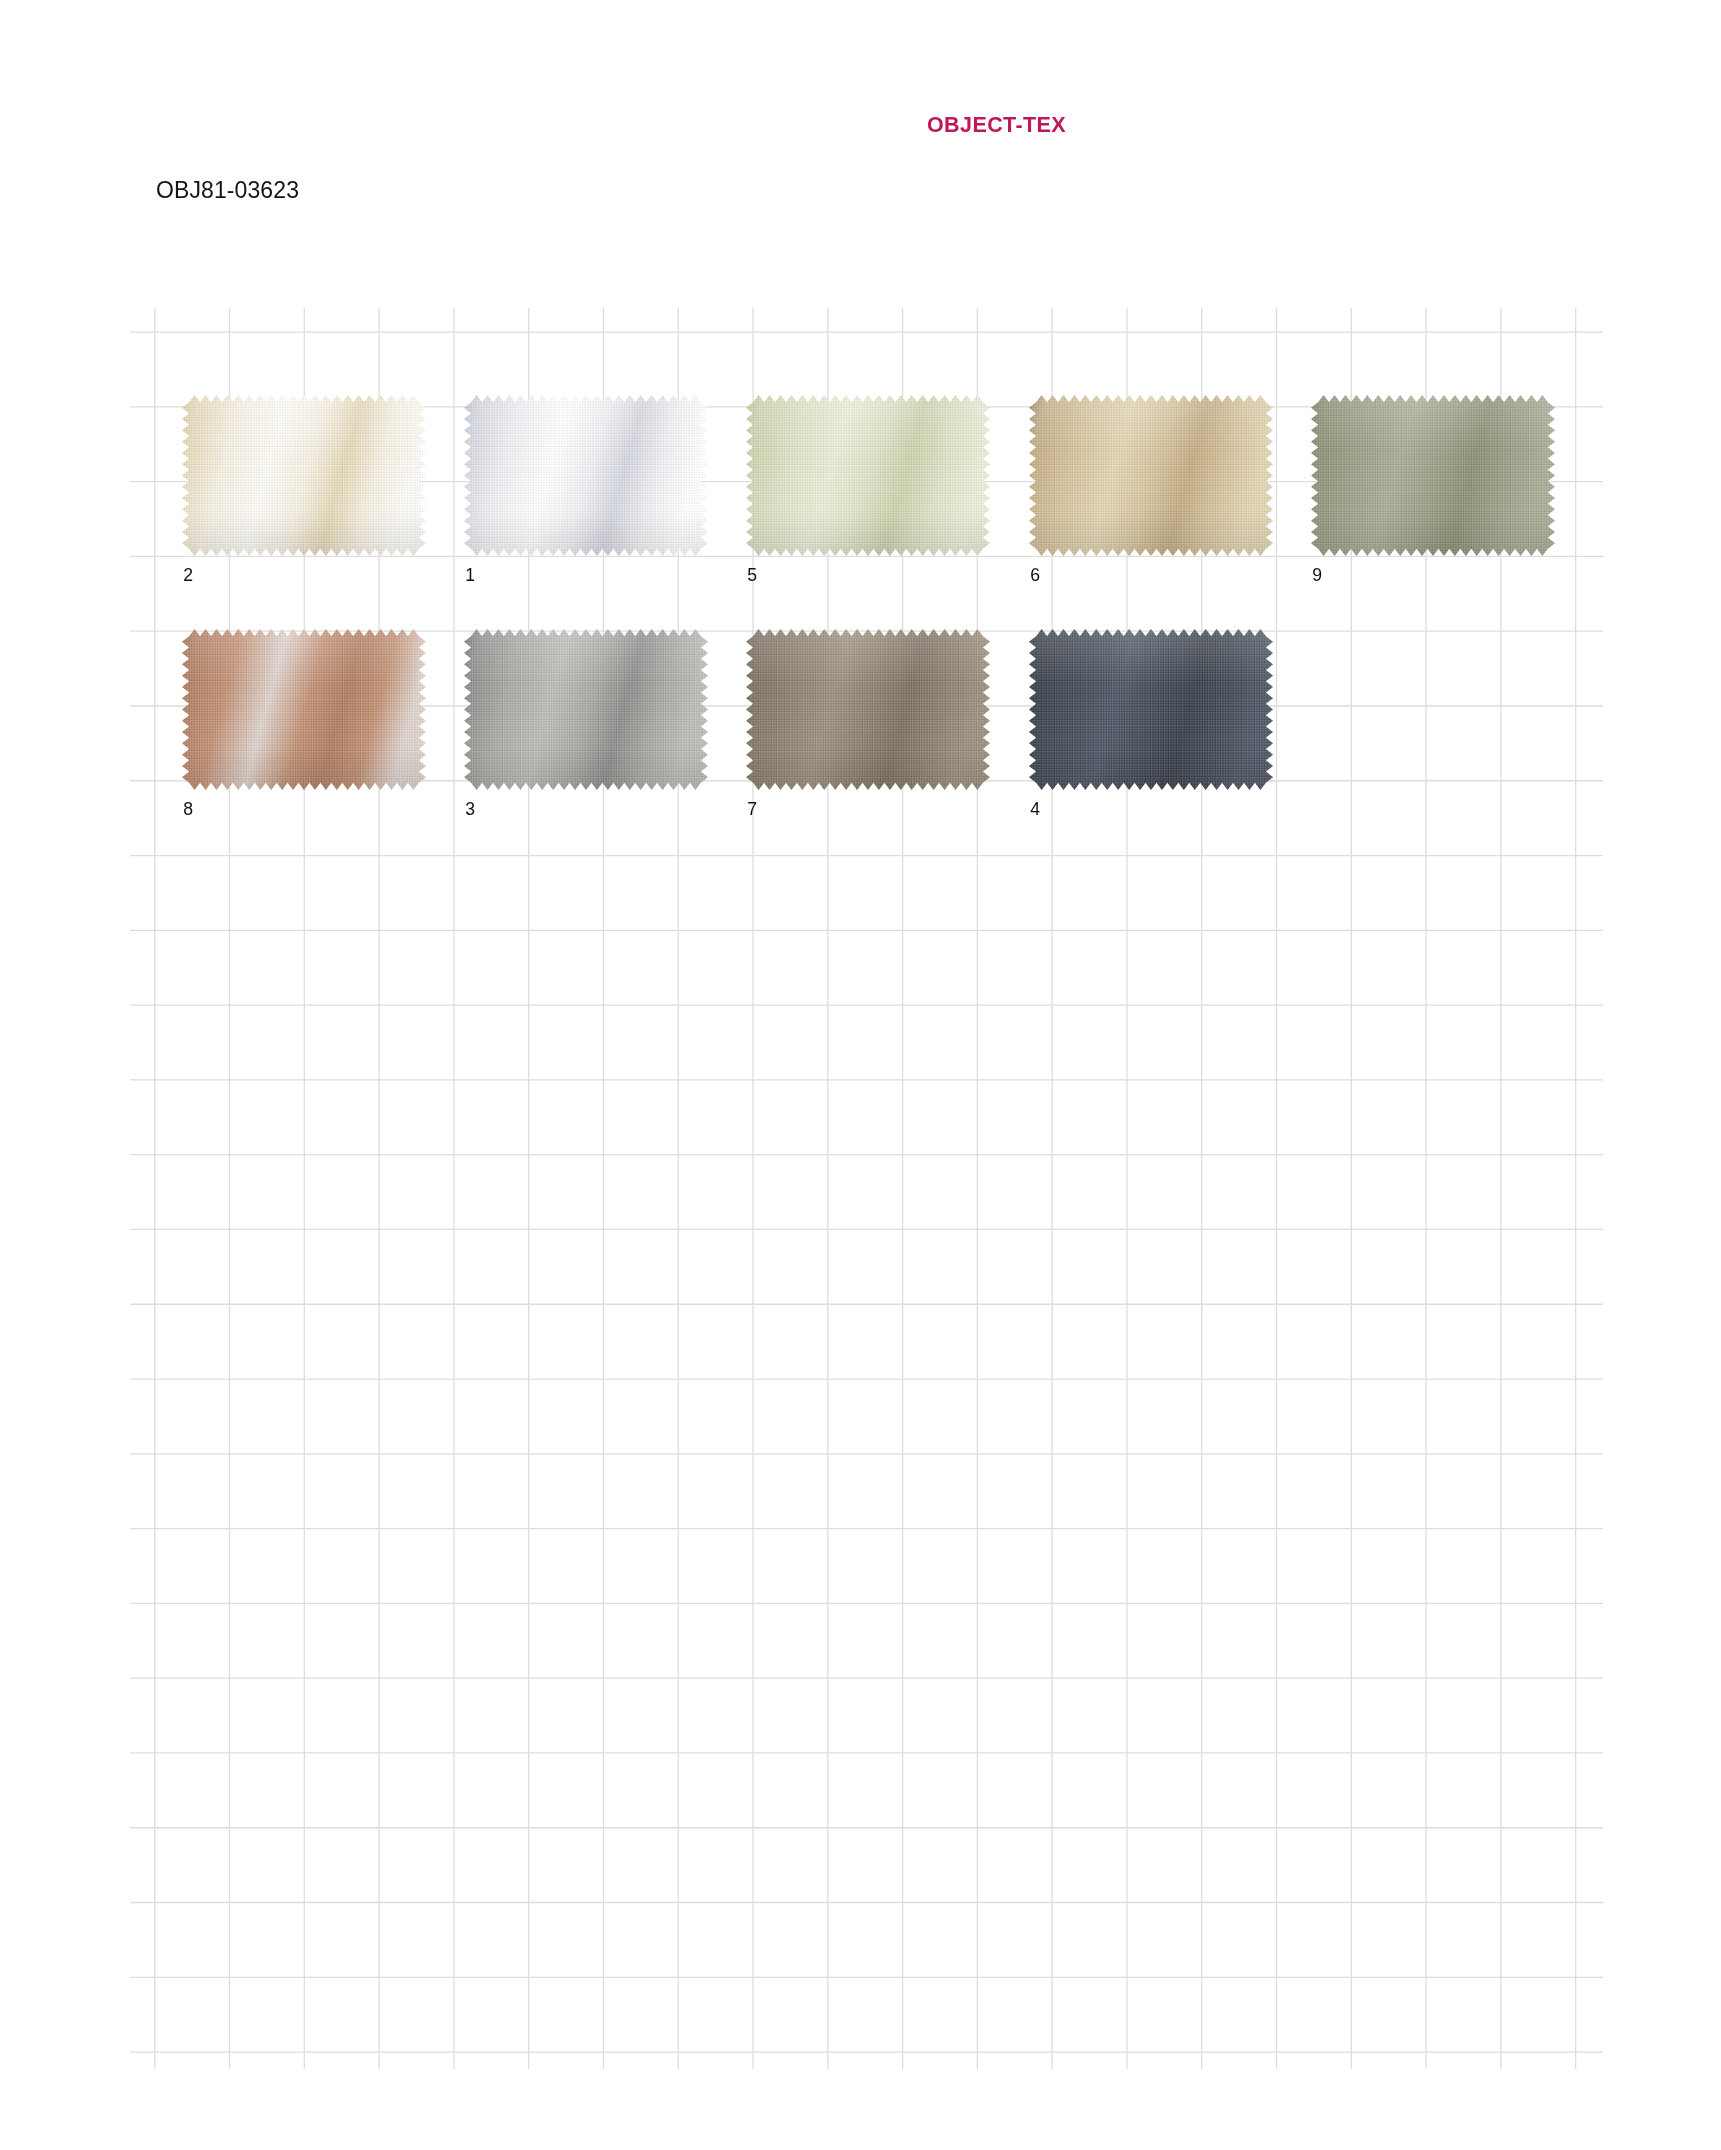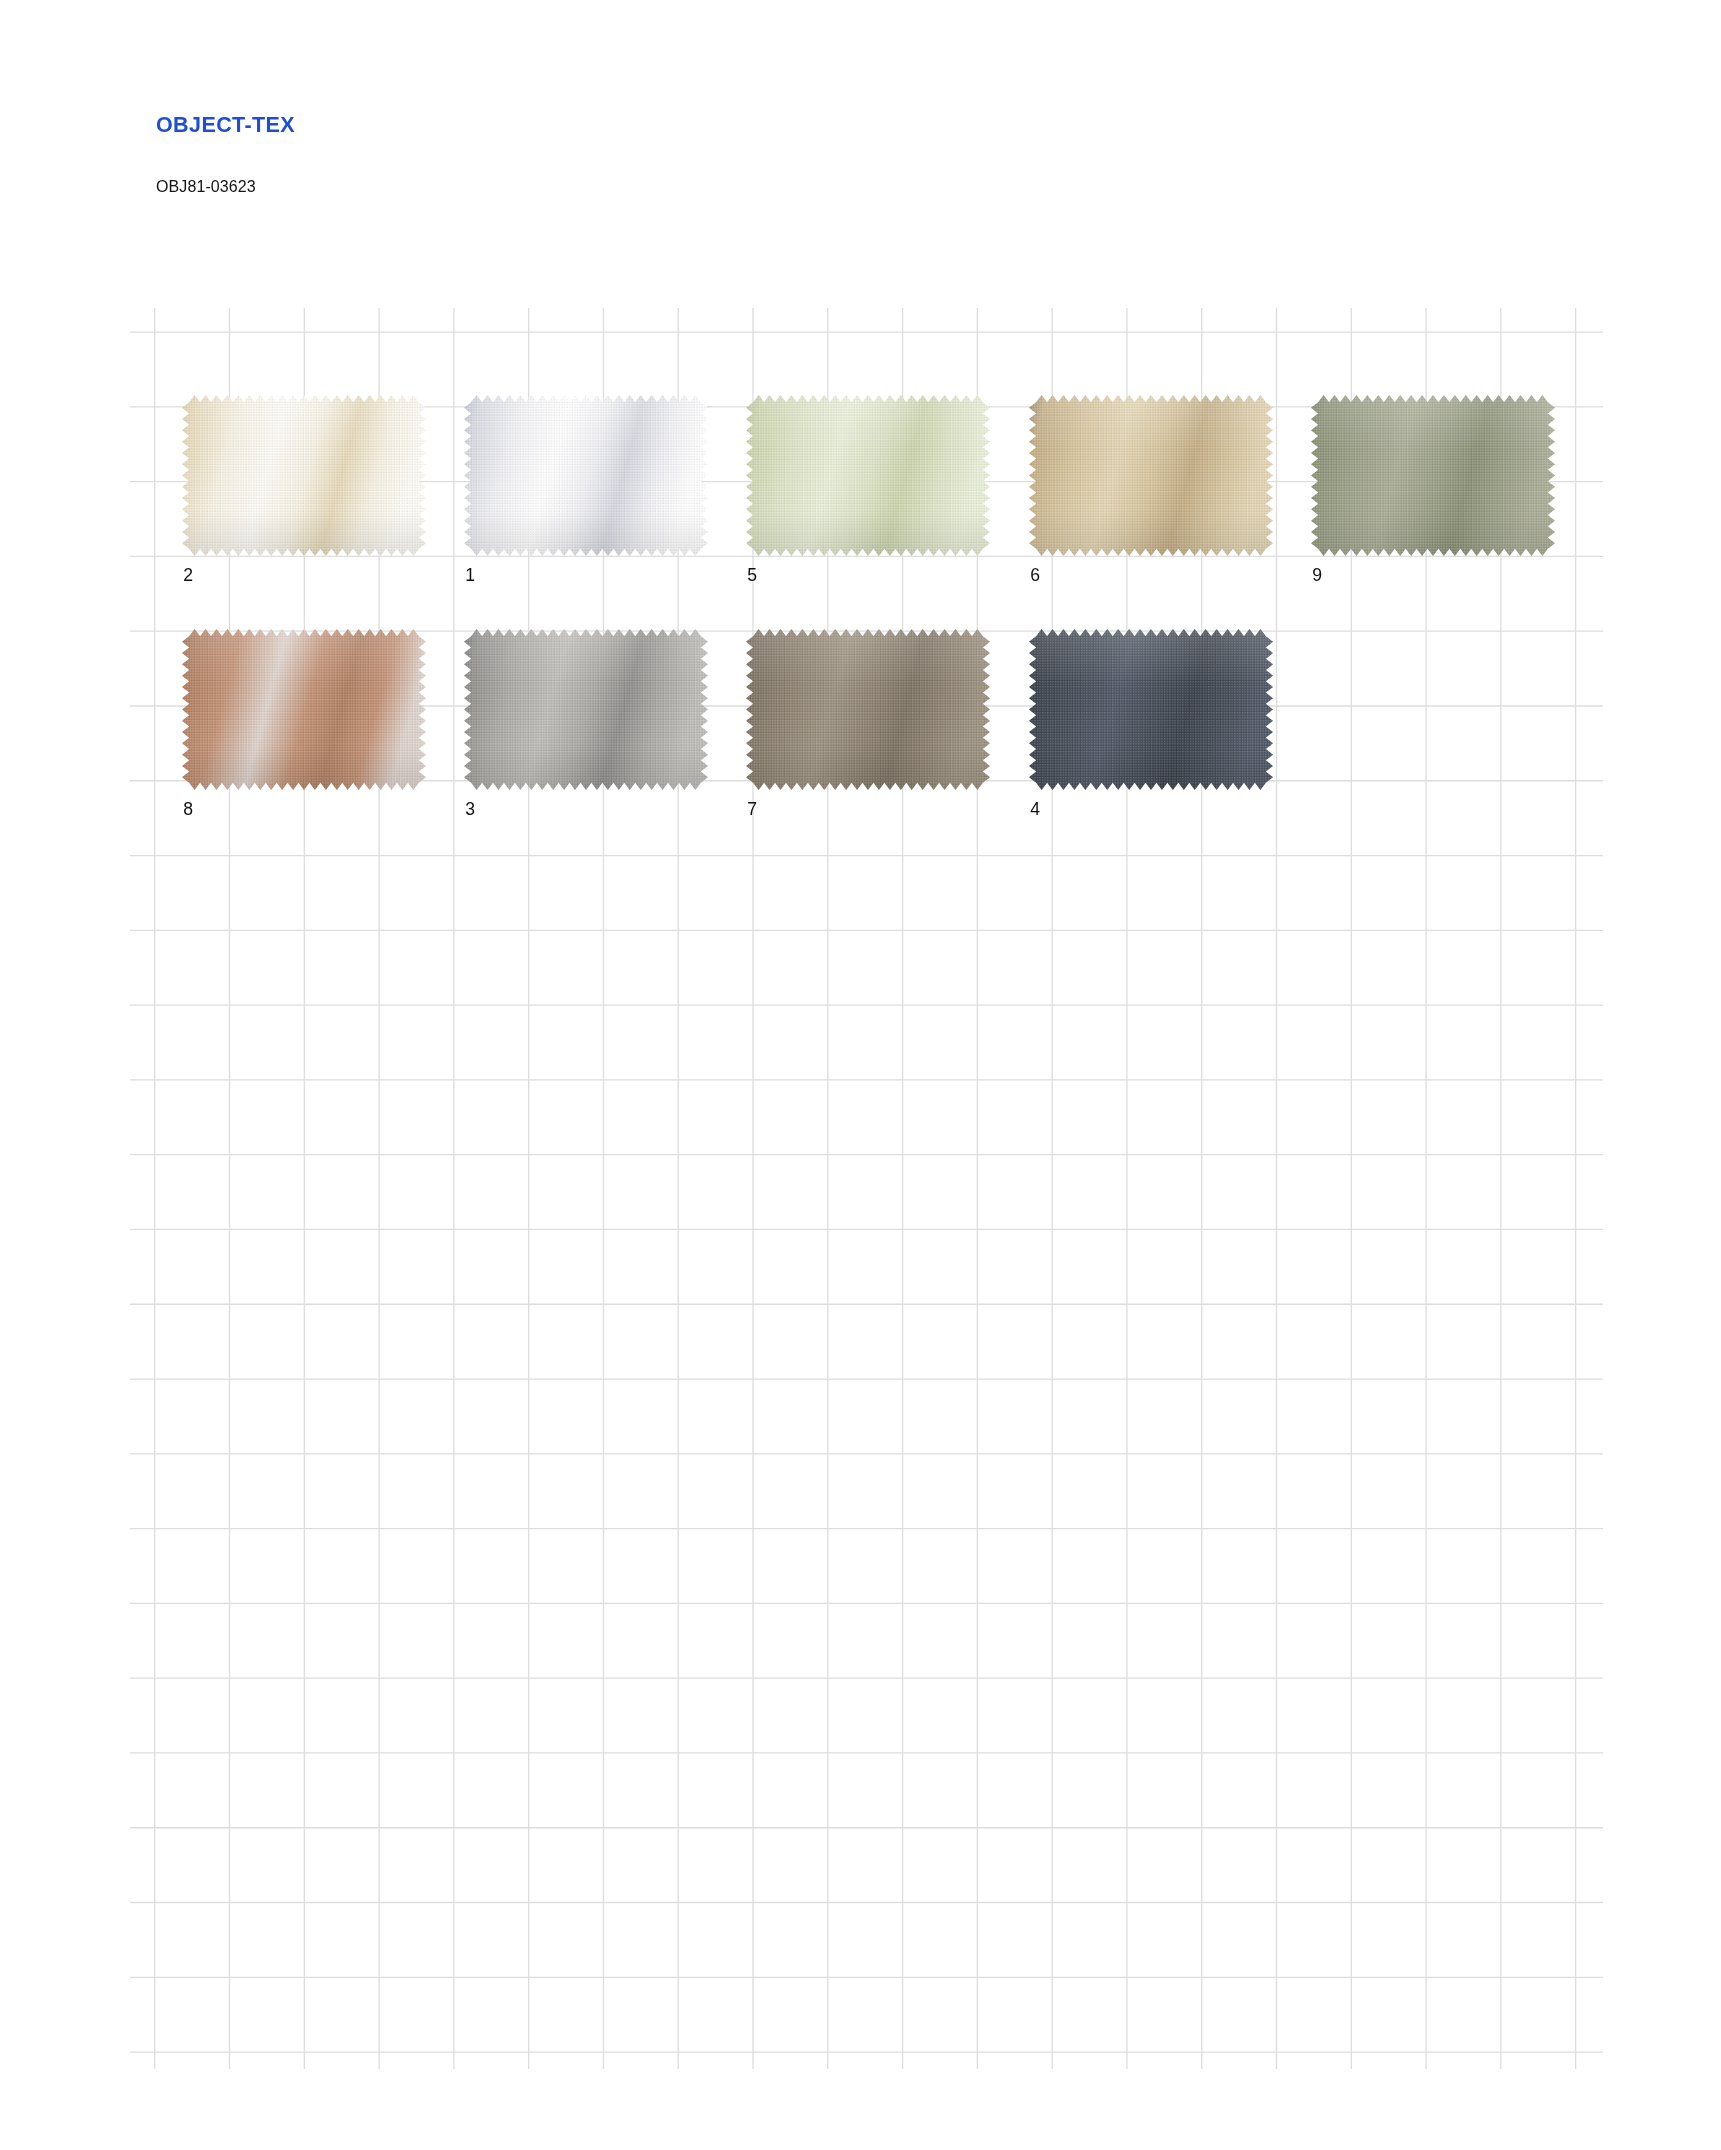--- a/index.html
+++ b/index.html
@@ -20,26 +20,27 @@
   #header {
     position: absolute;
     left: 156px;
     top: 114px;
     width: 910px;
   }
   #brand-title {
     font-size: 21.5px;
     font-weight: 700;
     letter-spacing: 0.4px;
-    color: #1d4ed8;
+    color: #be185d;
     line-height: 1.1;
     margin: 0 0 40px 0;
+    text-align: right;
   }
   #style-code {
-    font-size: 16px;
+    font-size: 23px;
     font-weight: 400;
     letter-spacing: 0.1px;
     color: #141414;
     line-height: 1.1;
     margin: 0;
   }
 
   
   #grid-layer {
     position: absolute;

